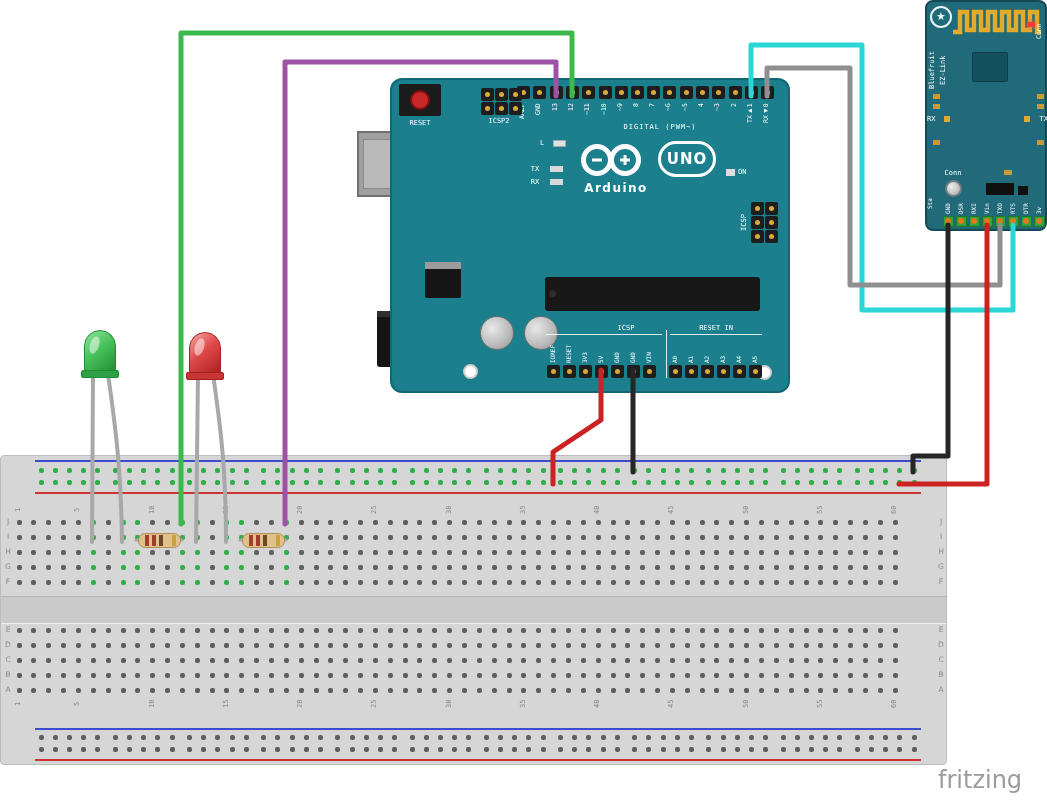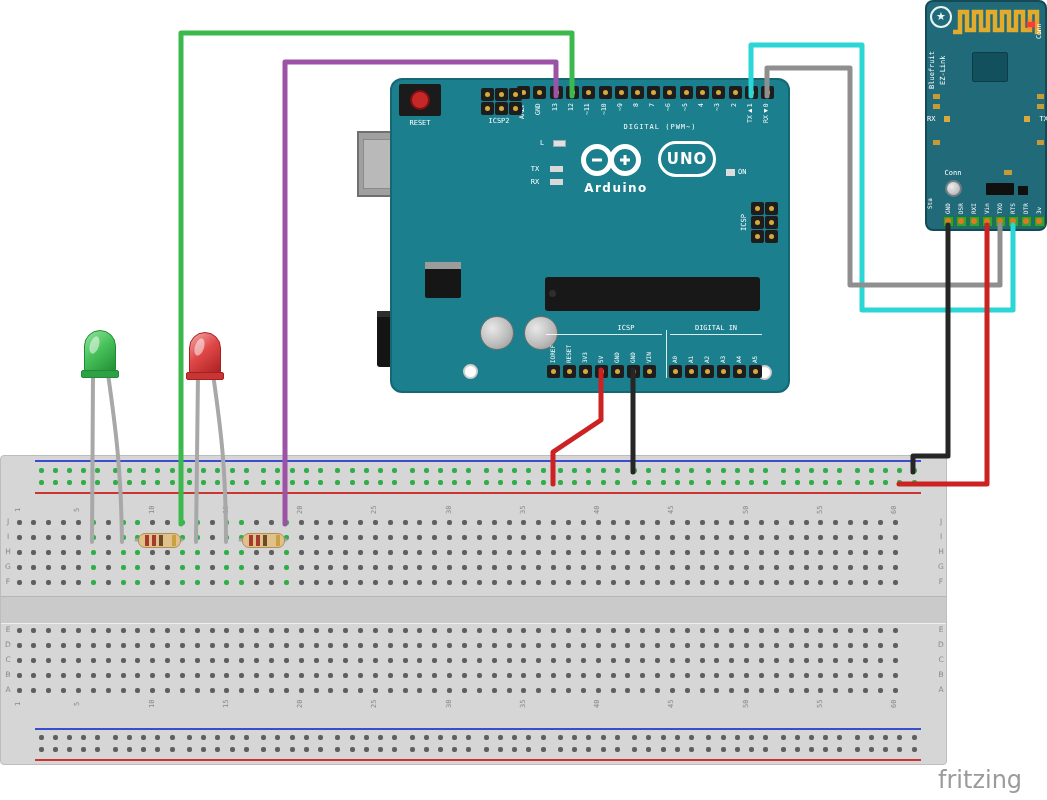--- a/index.html
+++ b/index.html
@@ -987,21 +987,21 @@
       <div class="abs" style="left:4px;top:13px;width:7px;height:7px;border-radius:50%;background:#2e2e2e;"></div>
     </div>
     <div class="abs" style="left:425px;top:268px;width:36px;height:30px;background:#161616;border-radius:2px;"></div>
     <div class="abs" style="left:425px;top:262px;width:36px;height:7px;background:#9c9c9c;"></div>
     <div class="abs" style="left:480px;top:316px;width:34px;height:34px;border-radius:50%;background:radial-gradient(circle at 35% 35%, #e8e8e8, #b9b9b9 60%, #8f8f8f);border:1px solid #6f6f6f;"></div>
     <div class="abs" style="left:524px;top:316px;width:34px;height:34px;border-radius:50%;background:radial-gradient(circle at 35% 35%, #e8e8e8, #b9b9b9 60%, #8f8f8f);border:1px solid #6f6f6f;"></div>
     <div class="abs" style="left:463px;top:364px;width:15px;height:15px;border-radius:50%;background:#fff;border:2px solid #d0d0d0;"></div>
     <div class="abs" style="left:757px;top:365px;width:15px;height:15px;border-radius:50%;background:#fff;border:2px solid #d0d0d0;"></div>
 
     <div class="abs cap" style="left:586px;top:324px;width:80px;height:9px;font-size:7px;">ICSP</div>
-    <div class="abs cap" style="left:678px;top:324px;width:76px;height:9px;font-size:7px;">DIGITAL IN</div>
+    <div class="abs cap" style="left:678px;top:324px;width:76px;height:9px;font-size:7px;">RESET IN</div>
     <div class="abs" style="left:546px;top:334px;width:116px;height:1px;background:rgba(255,255,255,.85);"></div>
     <div class="abs" style="left:670px;top:334px;width:92px;height:1px;background:rgba(255,255,255,.85);"></div>
     <div class="abs" style="left:666px;top:330px;width:1px;height:48px;background:rgba(255,255,255,.85);"></div>
   <div style="position: absolute; left: 516.5px; top: 85.5px; width: 13px; height: 13px; background: rgb(29, 29, 29); border-radius: 2px;"></div>
       <div style="position: absolute; left: 520.5px; top: 89.5px; width: 5px; height: 5px; border-radius: 50%; background: rgb(217, 169, 60);"></div>
       <div style="position: absolute; left: 518px; top: 103px; width: 10px; height: 37px; font-size: 6.5px; color: rgb(255, 255, 255); writing-mode: vertical-rl; transform: rotate(180deg); font-family: &quot;DejaVu Sans Mono&quot;, monospace; text-align: right;">AREF</div>
       <div style="position: absolute; left: 532.5px; top: 85.5px; width: 13px; height: 13px; background: rgb(29, 29, 29); border-radius: 2px;"></div>
       <div style="position: absolute; left: 536.5px; top: 89.5px; width: 5px; height: 5px; border-radius: 50%; background: rgb(217, 169, 60);"></div>
       <div style="position: absolute; left: 534px; top: 103px; width: 10px; height: 37px; font-size: 6.5px; color: rgb(255, 255, 255); writing-mode: vertical-rl; transform: rotate(180deg); font-family: &quot;DejaVu Sans Mono&quot;, monospace; text-align: right;">GND</div>
       <div style="position: absolute; left: 549.5px; top: 85.5px; width: 13px; height: 13px; background: rgb(29, 29, 29); border-radius: 2px;"></div>

